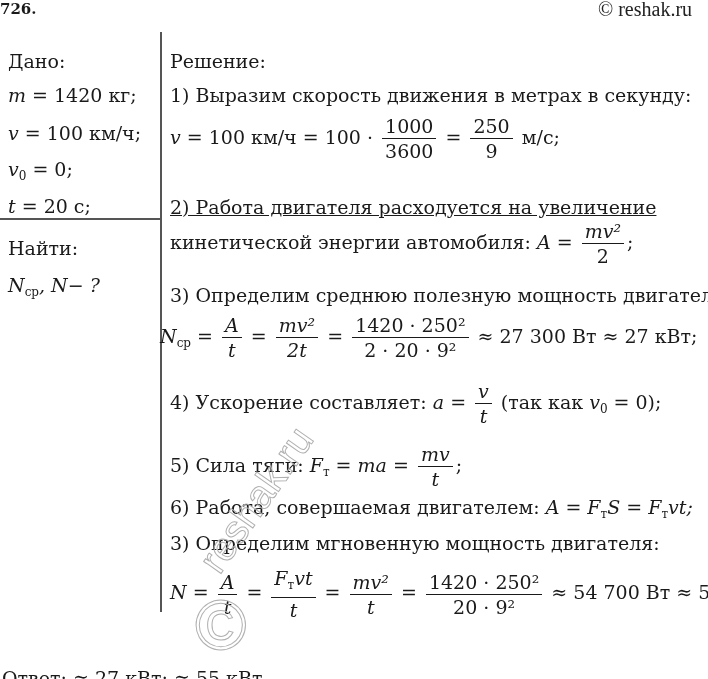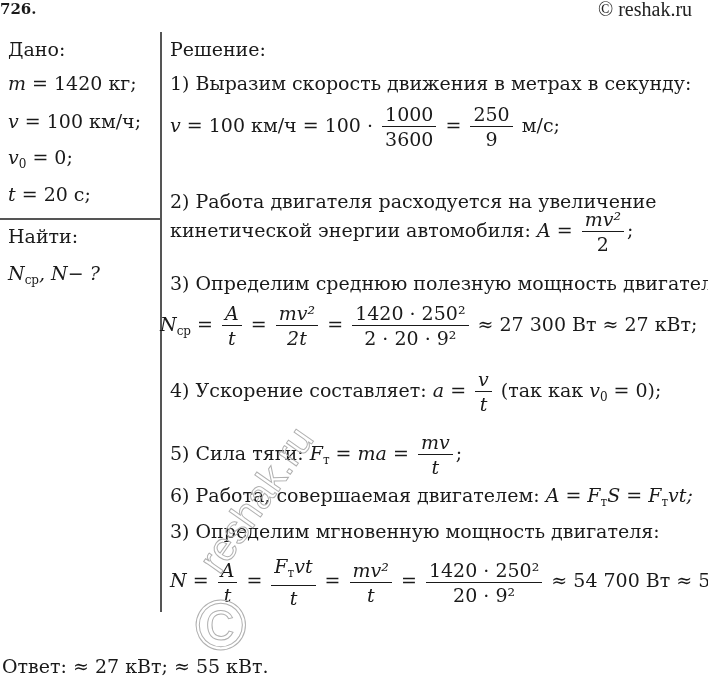--- a/index.html
+++ b/index.html
@@ -1,19 +1,19 @@
 <!DOCTYPE html>
 <html><head>
 <meta charset="utf-8">
 <style>
   html, body { margin: 0; padding: 0; background: #ffffff; }
   body { width: 708px; height: 679px; position: relative; overflow: hidden;
          font-family: "DejaVu Serif", "Liberation Serif", serif; color: #1a1a1a; }
   .abs { position: absolute; white-space: nowrap; }
-  .txt { font-size: 19px; line-height: 22px; }
+  .txt { font-size: 19px; line-height: 22px; margin-top: 12px; }
   .num { font-weight: bold; font-size: 15px; }
   .wm-site { font-family: "Liberation Serif", serif; font-size: 20px; color: #222; }
   .vline { position: absolute; left: 160px; top: 32px; width: 1.5px; height: 580px; background: #555; }
   .hline { position: absolute; left: 0; top: 218px; width: 161px; height: 1.5px; background: #555; }
   .i { font-style: italic; }
   sub { font-size: 12px; vertical-align: -4px; font-style: normal; }
   .frac { display: inline-flex; flex-direction: column; align-items: center; vertical-align: middle; margin: 0 3px; }
   .frac .n { border-bottom: 1.5px solid #1a1a1a; padding: 0 3px 1px; line-height: 22px; }
   .frac .d { padding: 1px 3px 0; line-height: 22px; }
   .wm { position: absolute; color: transparent; -webkit-text-stroke: 1px #b0b0b0; font-family: "Liberation Sans", sans-serif; }
@@ -51,21 +51,21 @@
 <div class="abs txt" style="left:170px;top:103px;">
   <span class="i">v</span><span> = 100 км/ч = 100 · </span><span class="frac">
       <span class="n">1000</span>
       <span class="d">3600</span>
     </span><span> = </span><span class="frac">
       <span class="n">250</span>
       <span class="d">9</span>
     </span><span> м/с;</span>
 </div>
 
-<div class="abs txt" style="left:170px;top:190px;">2) Работа двигателя расходуется на увеличение</div>
+<div class="abs txt" style="left:170px;top:184px;text-decoration:underline;">2) Работа двигателя расходуется на увеличение</div>
 <div class="abs txt" style="left:170px;top:208px;">
   <span>кинетической энергии автомобиля:  </span><span class="i">A</span><span> = </span><span class="frac i">
       <span class="n">mv²</span>
       <span class="d" style="font-style:normal">2</span>
     </span><span>;</span>
 </div>
 
 <div class="abs txt" style="left:170px;top:272px;">3) Определим среднюю полезную мощность двигателя:</div>
 <div class="abs txt" style="left:160px;top:302px;">
   <span class="i">N</span><sub>ср</sub> = <span class="frac i">

